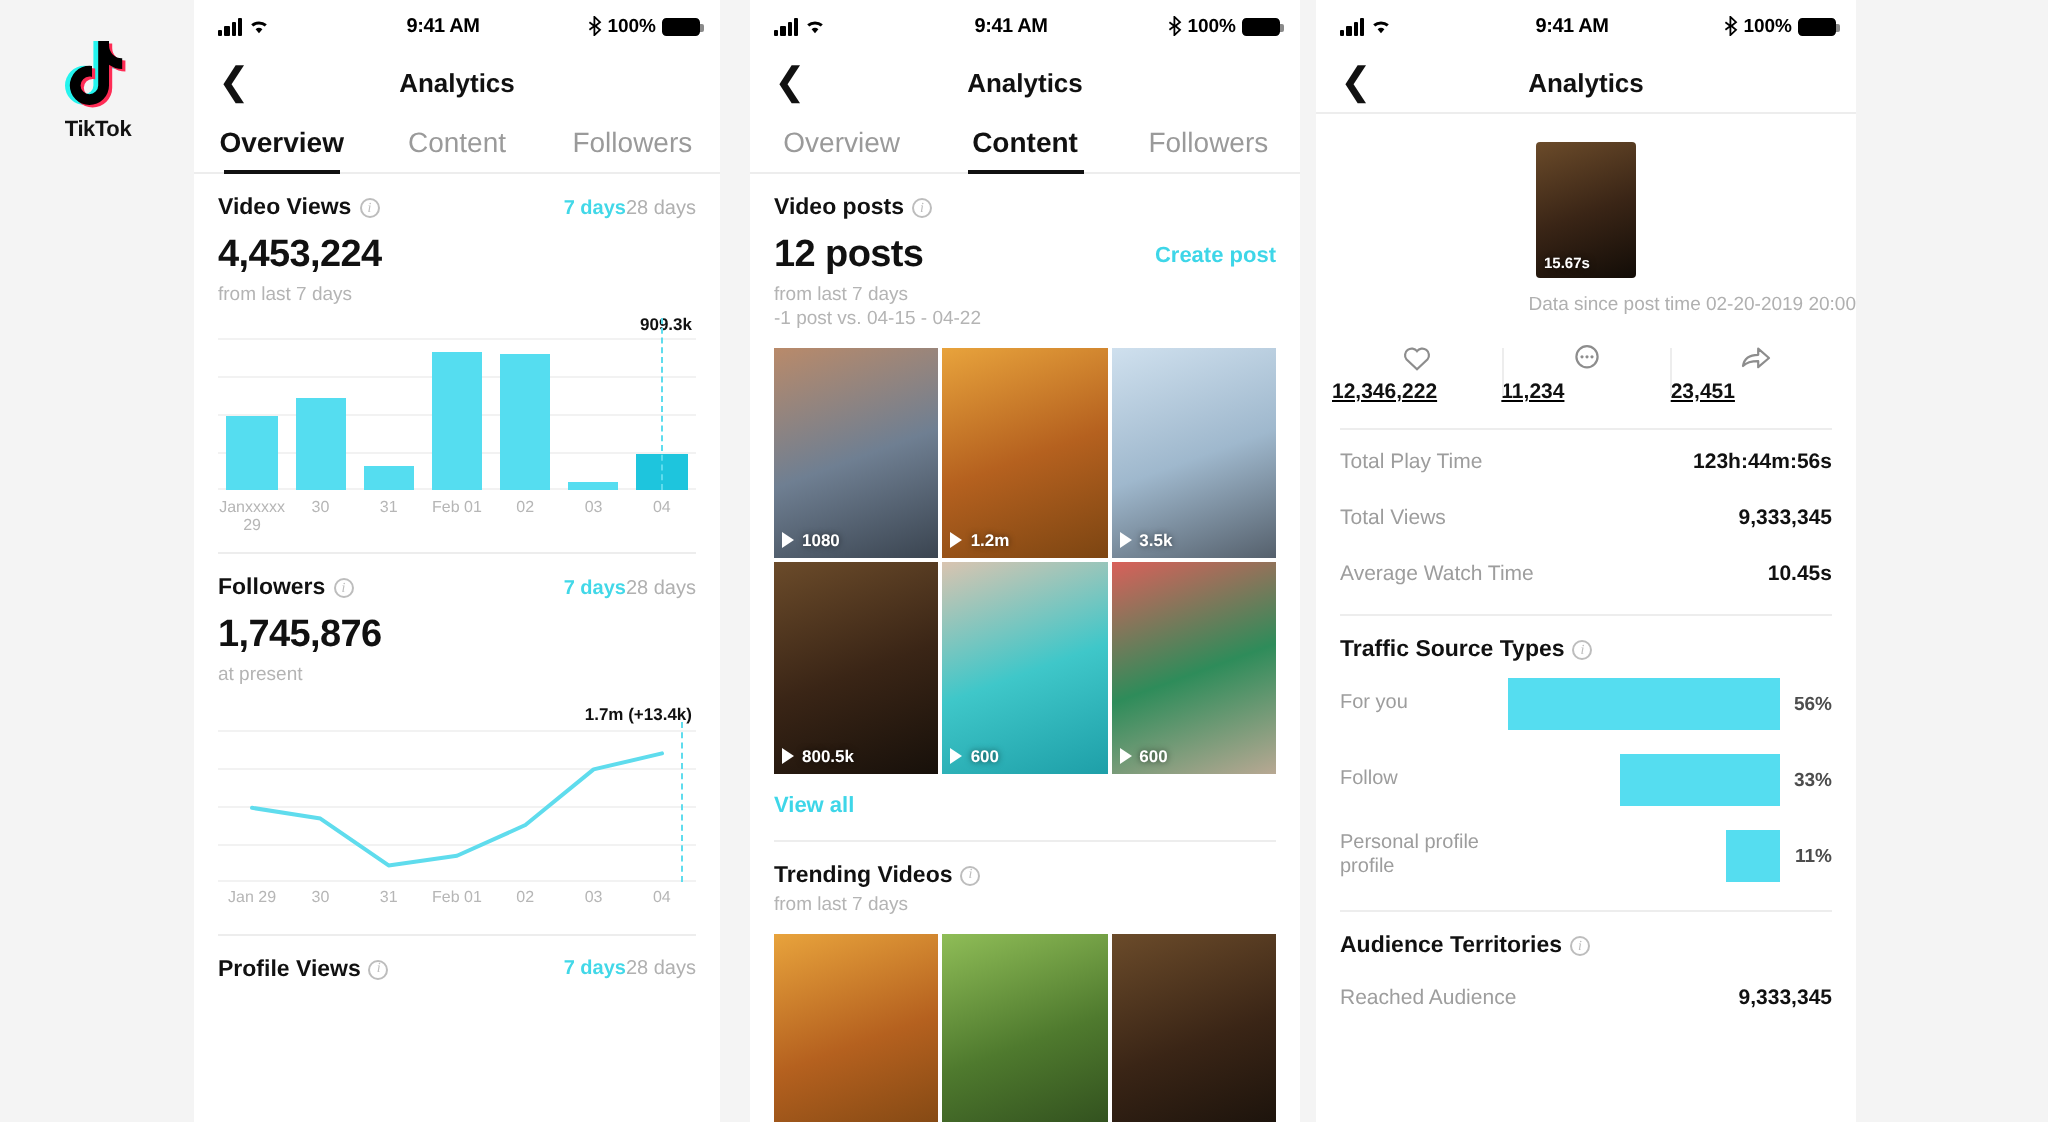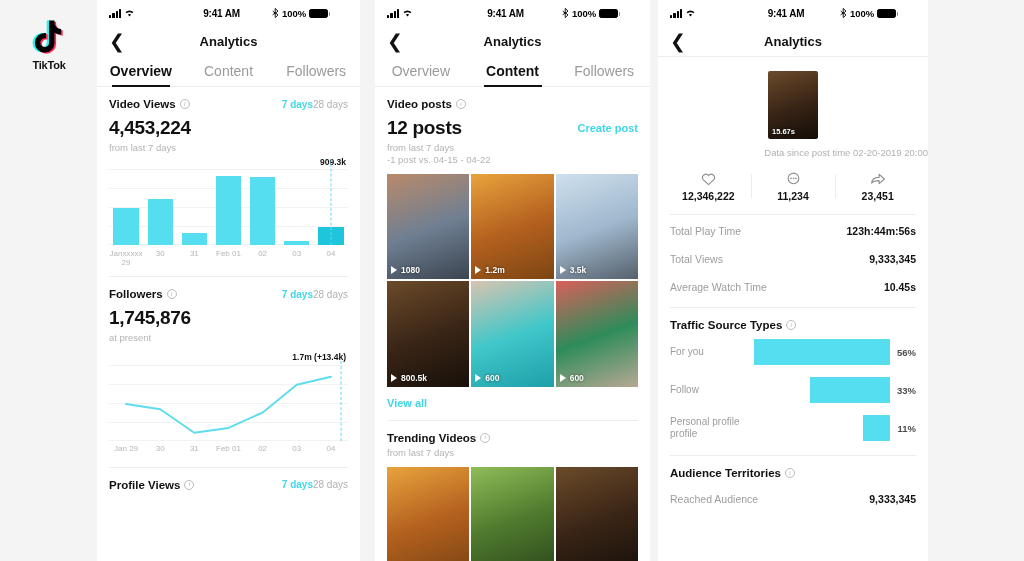--- a/index.html
+++ b/index.html
@@ -25,21 +25,21 @@
   .phone-2 { left: 375px; width: 275px; }
   .phone-3 { left: 658px; width: 270px; }
 
   
   .statusbar {
     height: 26px; display: flex; align-items: center;
     padding: 0 10px 0 12px; font-size: 9.5px; font-weight: 700; color: #000;
   }
   .sb-left { display: flex; align-items: center; gap: 3px; width: 62px; }
   .sb-time { flex: 1; text-align: center; font-size: 10px; font-weight: 600; letter-spacing: -0.2px; }
-  .sb-right { display: flex; align-items: center; gap: 3px; width: 78px; }
+  .sb-right { display: flex; align-items: center; gap: 3px; justify-content: flex-end; width: 78px; }
   .bat-pct { font-size: 9.5px; font-weight: 600; }
   .bat {
     width: 19px; height: 9px; border: 1px solid #000; border-radius: 2.2px;
     position: relative; background: #000;
   }
   .bat:after {
     content: ""; position: absolute; right: -3px; top: 2.6px;
     width: 1.6px; height: 3.6px; background: #8a8a8a; border-radius: 0 1px 1px 0;
   }
   .sig { display: flex; align-items: flex-end; gap: 1px; height: 9px; }
@@ -138,21 +138,21 @@
     width: 50px; height: 68px; margin: 14px auto 0 auto; position: relative;
     overflow: hidden; border-radius: 2px;
   }
   .post-dur {
     position: absolute; left: 4px; bottom: 3px; color: #fff; font-size: 7.5px; font-weight: 700;
     text-shadow: 0 0 3px rgba(0,0,0,.7);
     text-align: right;
   }
   .since { text-align: right; font-size: 9.5px; color: #b0b0b0; margin-top: 8px; }
   .stats { display: flex; margin-top: 12px; padding: 0 8px; }
-  .stat { flex: 1; text-align: center; position: relative; }
+  .stat { flex: 1; position: relative; text-decoration: underline; }
   .stat + .stat:before {
     content: ""; position: absolute; left: 0; top: 4px; bottom: 4px; width: 1px; background: #ededed;
   }
   .stat .ic { height: 17px; display: flex; align-items: center; justify-content: center; }
   .stat .val { font-size: 10.5px; font-weight: 600; color: #111; margin-top: 3px; }
 
   .kv { display: flex; align-items: center; padding: 10px 12px 0 12px; }
   .kv .k { font-size: 10.5px; color: #9d9d9d; }
   .kv .v { margin-left: auto; font-size: 10.5px; font-weight: 600; color: #111; }
 

